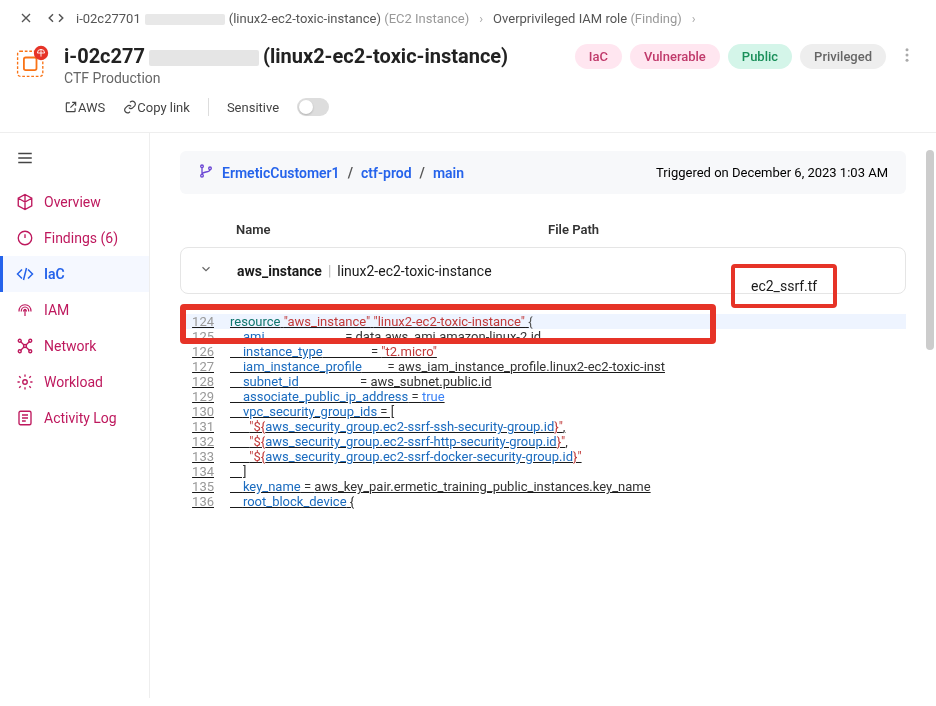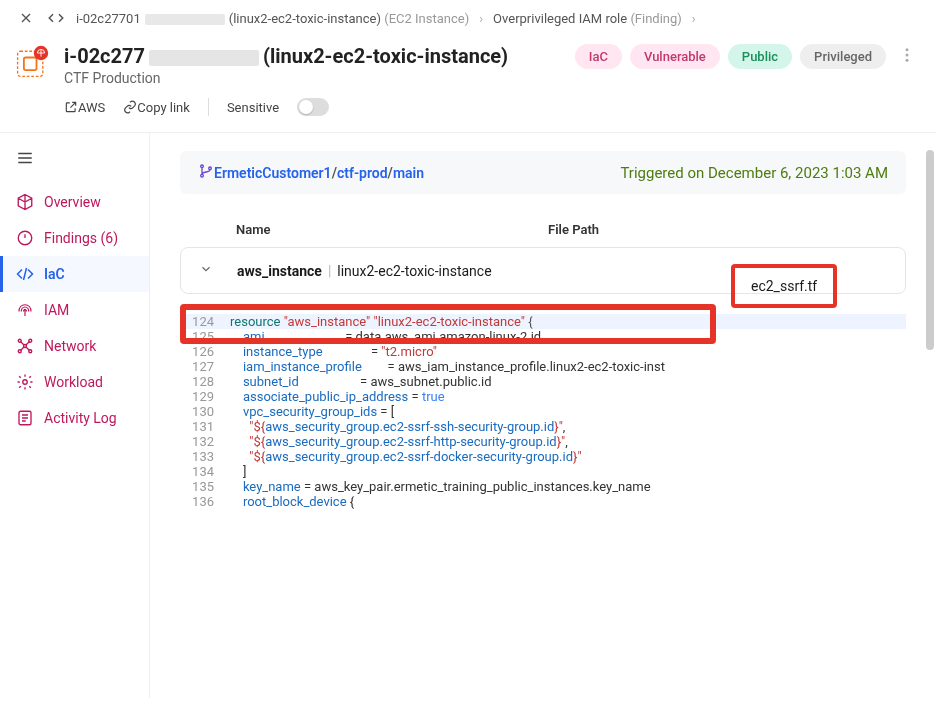--- a/index.html
+++ b/index.html
@@ -33,25 +33,25 @@
     
     .main-layout { display: flex; height: calc(100% - 140px); border-top: 1px solid #eee; }
     .sidebar { width: 150px; border-right: 1px solid #eee; padding: 10px 0; }
     .menu-toggle { padding: 6px 16px 14px; color: #444; }
     .nav-item { display: flex; align-items: center; gap: 10px; padding: 9px 16px; font-size: 14px; color: #be185d; cursor: pointer; }
     .nav-item.active { color: #2563eb; font-weight: 600; background: #f5f8ff; border-left: 3px solid #2563eb; padding-left: 13px; }
     .nav-item .nav-icon { width: 18px; height: 18px; display: inline-flex; align-items: center; justify-content: center; }
     
     .content { flex: 1; padding: 18px 30px; overflow-y: auto; }
     .repo-bar { display: flex; align-items: center; justify-content: space-between; background: #f7f8fa; padding: 12px 18px; border-radius: 6px; margin-bottom: 18px; }
-    .repo-path { display: flex; align-items: center; font-size: 14px; }
+    .repo-path { display: flex; align-items: center; gap: 8px; font-size: 14px; }
     .repo-path .repo-icon { color: #6b46d4; }
     .repo-path a { color: #2563eb; font-weight: 600; text-decoration: none; }
     .repo-path .psep { color: #555; font-weight: 600; }
-    .trigger-info { font-size: 15px; color: #4d7c0f; }
+    .trigger-info { font-size: 13px; color: #000000; }
     
     .table-header { display: flex; padding: 10px 18px; font-size: 13px; font-weight: 600; color: #333; }
     .th-name { width: 350px; padding-left: 38px; }
     .th-path { flex: 1; }
     
     .table-row { display: flex; align-items: center; padding: 14px 18px; border: 1px solid #e5e5e5; border-radius: 8px; margin-bottom: 8px; position: relative; }
     .row-chevron { width: 20px; color: #666; }
     .row-name { width: 330px; padding-left: 18px; font-size: 14px; }
     .row-name b { font-weight: 700; }
     .row-name .rsep { color: #bbb; padding: 0 6px; }
@@ -242,21 +242,21 @@
     <div class="table-row">
       <span class="row-chevron"><svg viewBox="0 0 24 24" width="14" height="14" fill="none" stroke="currentColor" stroke-width="2">
             <path d="M6 9l6 6 6-6"></path>
           </svg></span>
       <span class="row-name">
         <b>aws_instance</b><span class="rsep">|</span><span>linux2-ec2-toxic-instance</span>
       </span>
       <span class="path-highlight"><span>ec2_ssrf.tf</span></span>
     </div>
 
-    <div class="code-block" style="margin-top:20px;position:relative;">
+    <div class="code-block" style="margin-top:20px;position:relative;text-decoration:underline;">
       <div class="code-highlight-box"></div>
       <div id="code-lines">
           <div class="code-line hl">
             <span class="lineno">124</span>
             <span class="code-content"><span class="kw-resource">resource</span><span> </span><span class="kw-str">"aws_instance"</span><span> </span><span class="kw-str">"linux2-ec2-toxic-instance"</span><span> </span><span class="kw-punct">{</span></span>
           </div>
           <div class="code-line">
             <span class="lineno">125</span>
             <span class="code-content"><span>    </span><span class="kw-attr">ami</span><span>                         = </span><span class="kw-access">data.aws_ami.amazon-linux-2.id</span></span>
           </div>

